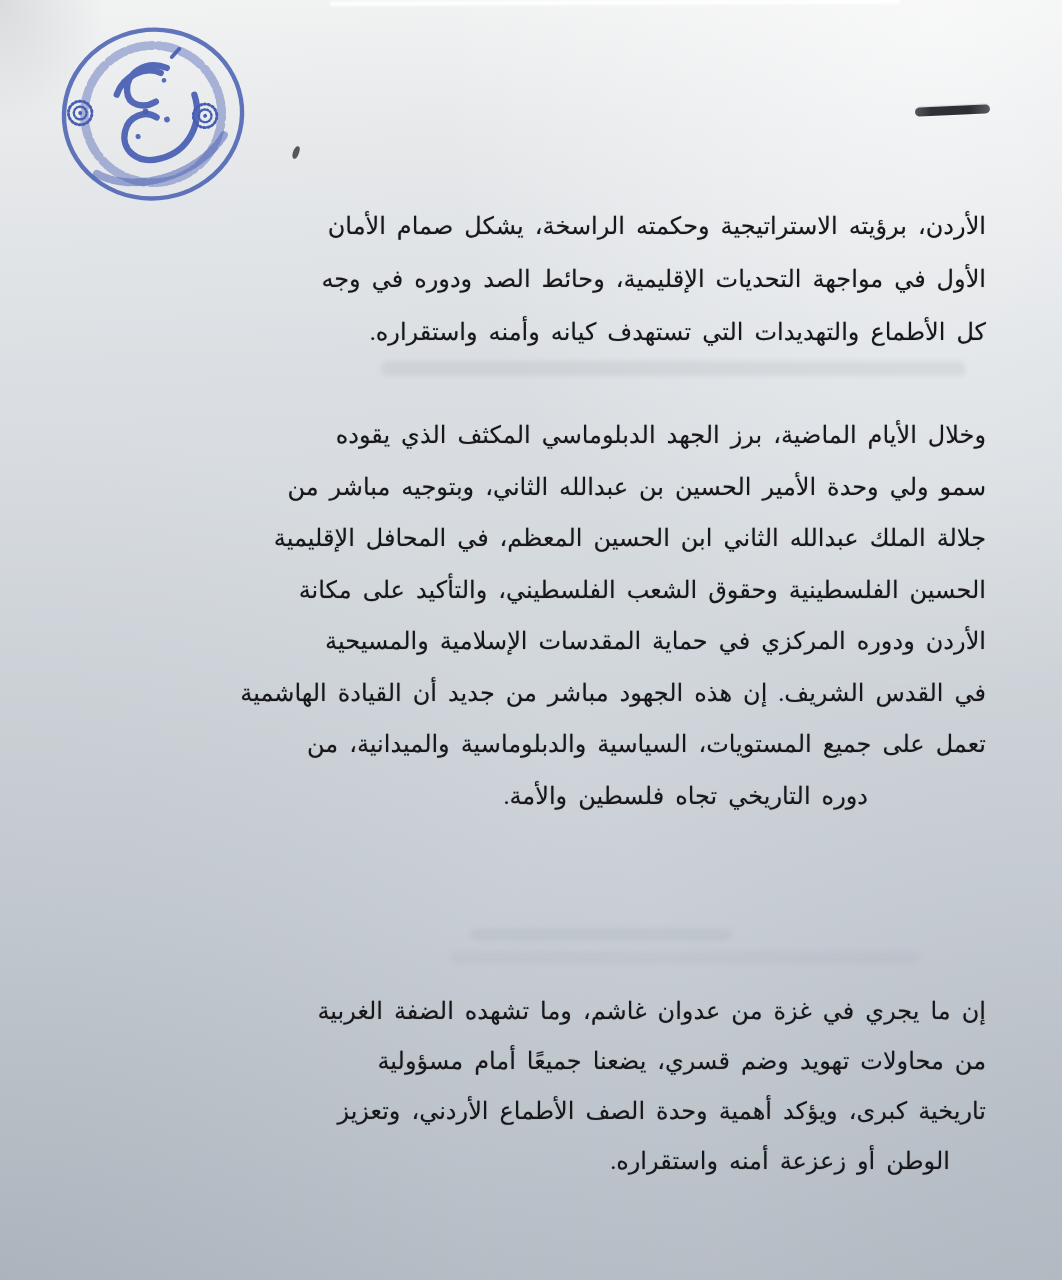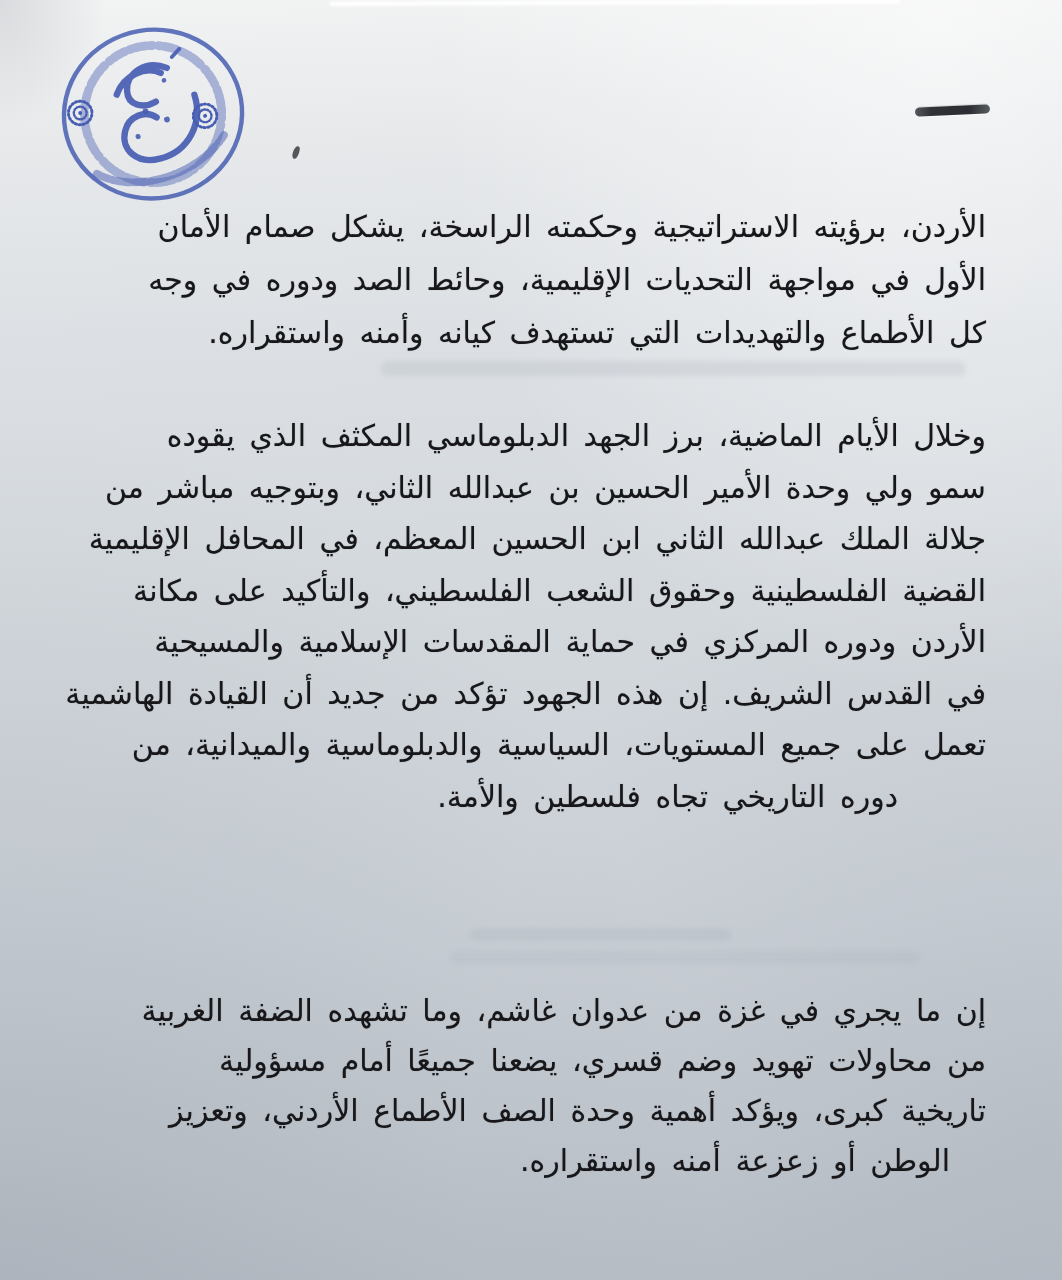--- a/index.html
+++ b/index.html
@@ -23,29 +23,30 @@
     background: rgba(255,255,255,0.92);
     filter: blur(1.2px);
     transform: rotate(-0.25deg);
   }
   
   .textblock {
     position: absolute;
     left: 60px; right: 76px;
     direction: rtl;
     color: #17171a;
-    font-size: 30px;
+    font-size: 24px;
     word-spacing: 5px;
     text-shadow: 0 0 1px rgba(25,25,30,0.38);
+    font-family: Liberation Serif, serif;
   }
   .para-1 { top: 200px; line-height: 53px; }
   .para-2 { top: 410px; line-height: 51.5px; }
   .para-3 { top: 986px; line-height: 50px; }
   .line { white-space: nowrap; text-align: right; }
-  .line.indent-wide   { margin-left: 0; margin-right: 88px; }  
+  .line.indent-wide   { margin-left: 0; margin-right: 118px; }  
   .line.indent-narrow { margin-left: 0; margin-right: 36px; }   
   
   .stamp {
     position: absolute; left: 52px; top: 20px;
     width: 206px; height: 196px;
     opacity: 0.93;
   }
   
   .dash-mark {
     position: absolute; left: 915px; top: 106px;
@@ -126,23 +127,23 @@
   <div class="textblock para-1">
     <div class="line">الأردن، برؤيته الاستراتيجية وحكمته الراسخة، يشكل صمام الأمان</div>
     <div class="line">الأول في مواجهة التحديات الإقليمية، وحائط الصد ودوره في وجه</div>
     <div class="line">كل الأطماع والتهديدات التي تستهدف كيانه وأمنه واستقراره.</div>
   </div>
 
   <div class="textblock para-2">
     <div class="line">وخلال الأيام الماضية، برز الجهد الدبلوماسي المكثف الذي يقوده</div>
     <div class="line">سمو ولي وحدة الأمير الحسين بن عبدالله الثاني، وبتوجيه مباشر من</div>
     <div class="line">جلالة الملك عبدالله الثاني ابن الحسين المعظم، في المحافل الإقليمية</div>
-    <div class="line">القضية الفلسطينية وحقوق الشعب الفلسطيني، والتأكيد على مكانة</div>
+    <div class="line">الحسين الفلسطينية وحقوق الشعب الفلسطيني، والتأكيد على مكانة</div>
     <div class="line">الأردن ودوره المركزي في حماية المقدسات الإسلامية والمسيحية</div>
-    <div class="line">في القدس الشريف. إن هذه الجهود تؤكد من جديد أن القيادة الهاشمية</div>
+    <div class="line">في القدس الشريف. إن هذه الجهود مباشر من جديد أن القيادة الهاشمية</div>
     <div class="line">تعمل على جميع المستويات، السياسية والدبلوماسية والميدانية، من</div>
     <div class="line indent-wide">دوره التاريخي تجاه فلسطين والأمة.</div>
   </div>
 
   <div class="textblock para-3">
     <div class="line">إن ما يجري في غزة من عدوان غاشم، وما تشهده الضفة الغربية</div>
     <div class="line">من محاولات تهويد وضم قسري، يضعنا جميعًا أمام مسؤولية</div>
     <div class="line">تاريخية كبرى، ويؤكد أهمية وحدة الصف الأطماع الأردني، وتعزيز</div>
     <div class="line indent-narrow">الوطن أو زعزعة أمنه واستقراره.</div>
   </div>

